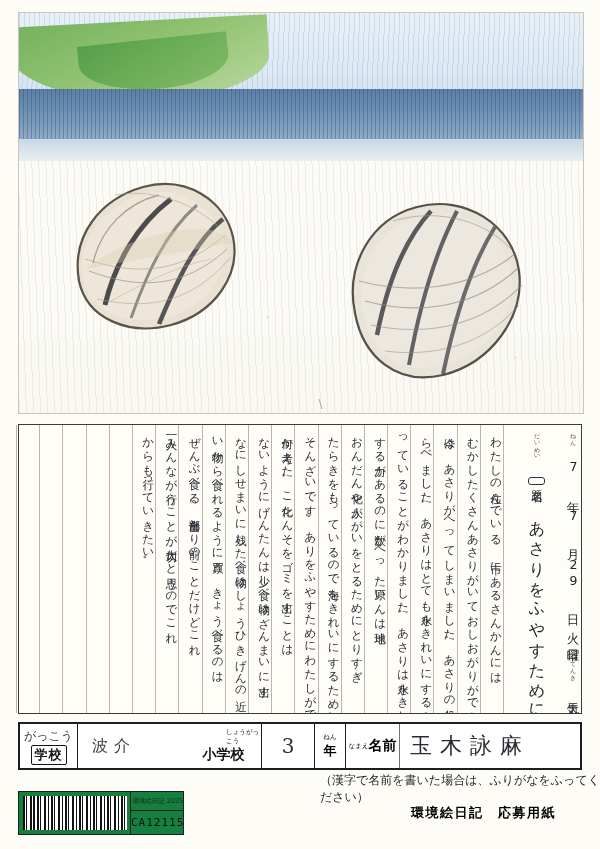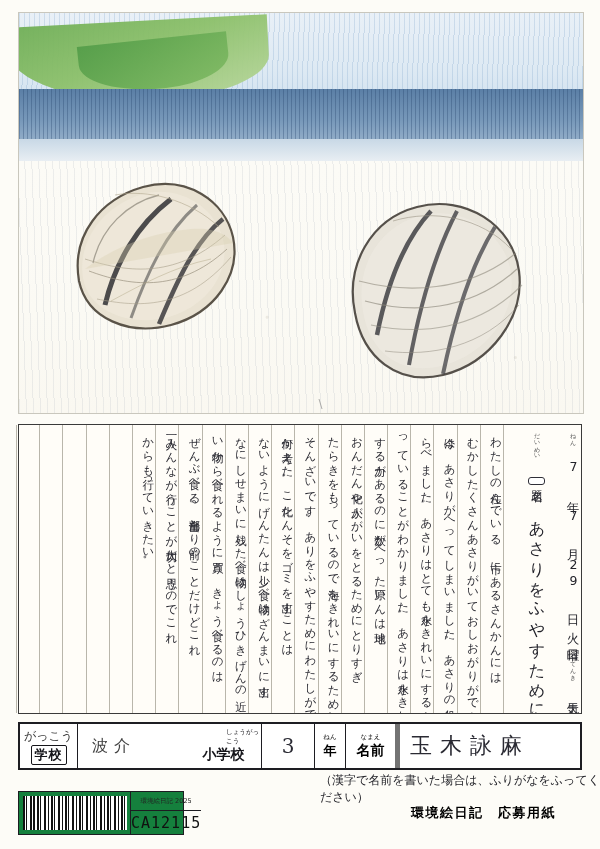--- a/index.html
+++ b/index.html
@@ -215,22 +215,22 @@
     font-weight: bold;
     border-right: 1px solid #1d1d22;
     border-left: 1px solid #1d1d22;
     flex-direction: column;
   }
   .grade-lbl .ruby-top { font-size: 6.5px; font-weight: normal; letter-spacing: 0; }
   .name-lbl {
     width: 54px;
     font-size: 14px;
     font-weight: bold;
-    border-right: 5px solid #737373;
-    flex-direction: column;
+    border-right: 1px solid #737373;
+    flex-direction: row;
   }
   .name-lbl .ruby-top { font-size: 6.5px; font-weight: normal; letter-spacing: 0; }
   .name-val {
     flex: 1 1 auto;
     justify-content: flex-start;
     padding-left: 10px;
     font-size: 22px;
     letter-spacing: 8px;
     color: #2a2a33;
     font-family: "DejaVu Serif", serif;
@@ -291,21 +291,21 @@
     flex: 0 0 18px;
     font-size: 6.5px;
     display: flex; align-items: center; justify-content: center;
     border-bottom: 1px solid #1d1d22;
     color: #222;
   }
   .idcol .code {
     flex: 1 1 auto;
     display: flex; align-items: center; justify-content: center;
     font-family: "DejaVu Sans Mono", monospace;
-    font-size: 15px;
+    font-size: 11px;
     color: #111;
     letter-spacing: 1px;
   }
   .formtitle {
     margin-left: auto;
     margin-right: 26px;
     font-size: 13px;
     font-weight: bold;
     color: #000000;
     letter-spacing: 1.5px;

